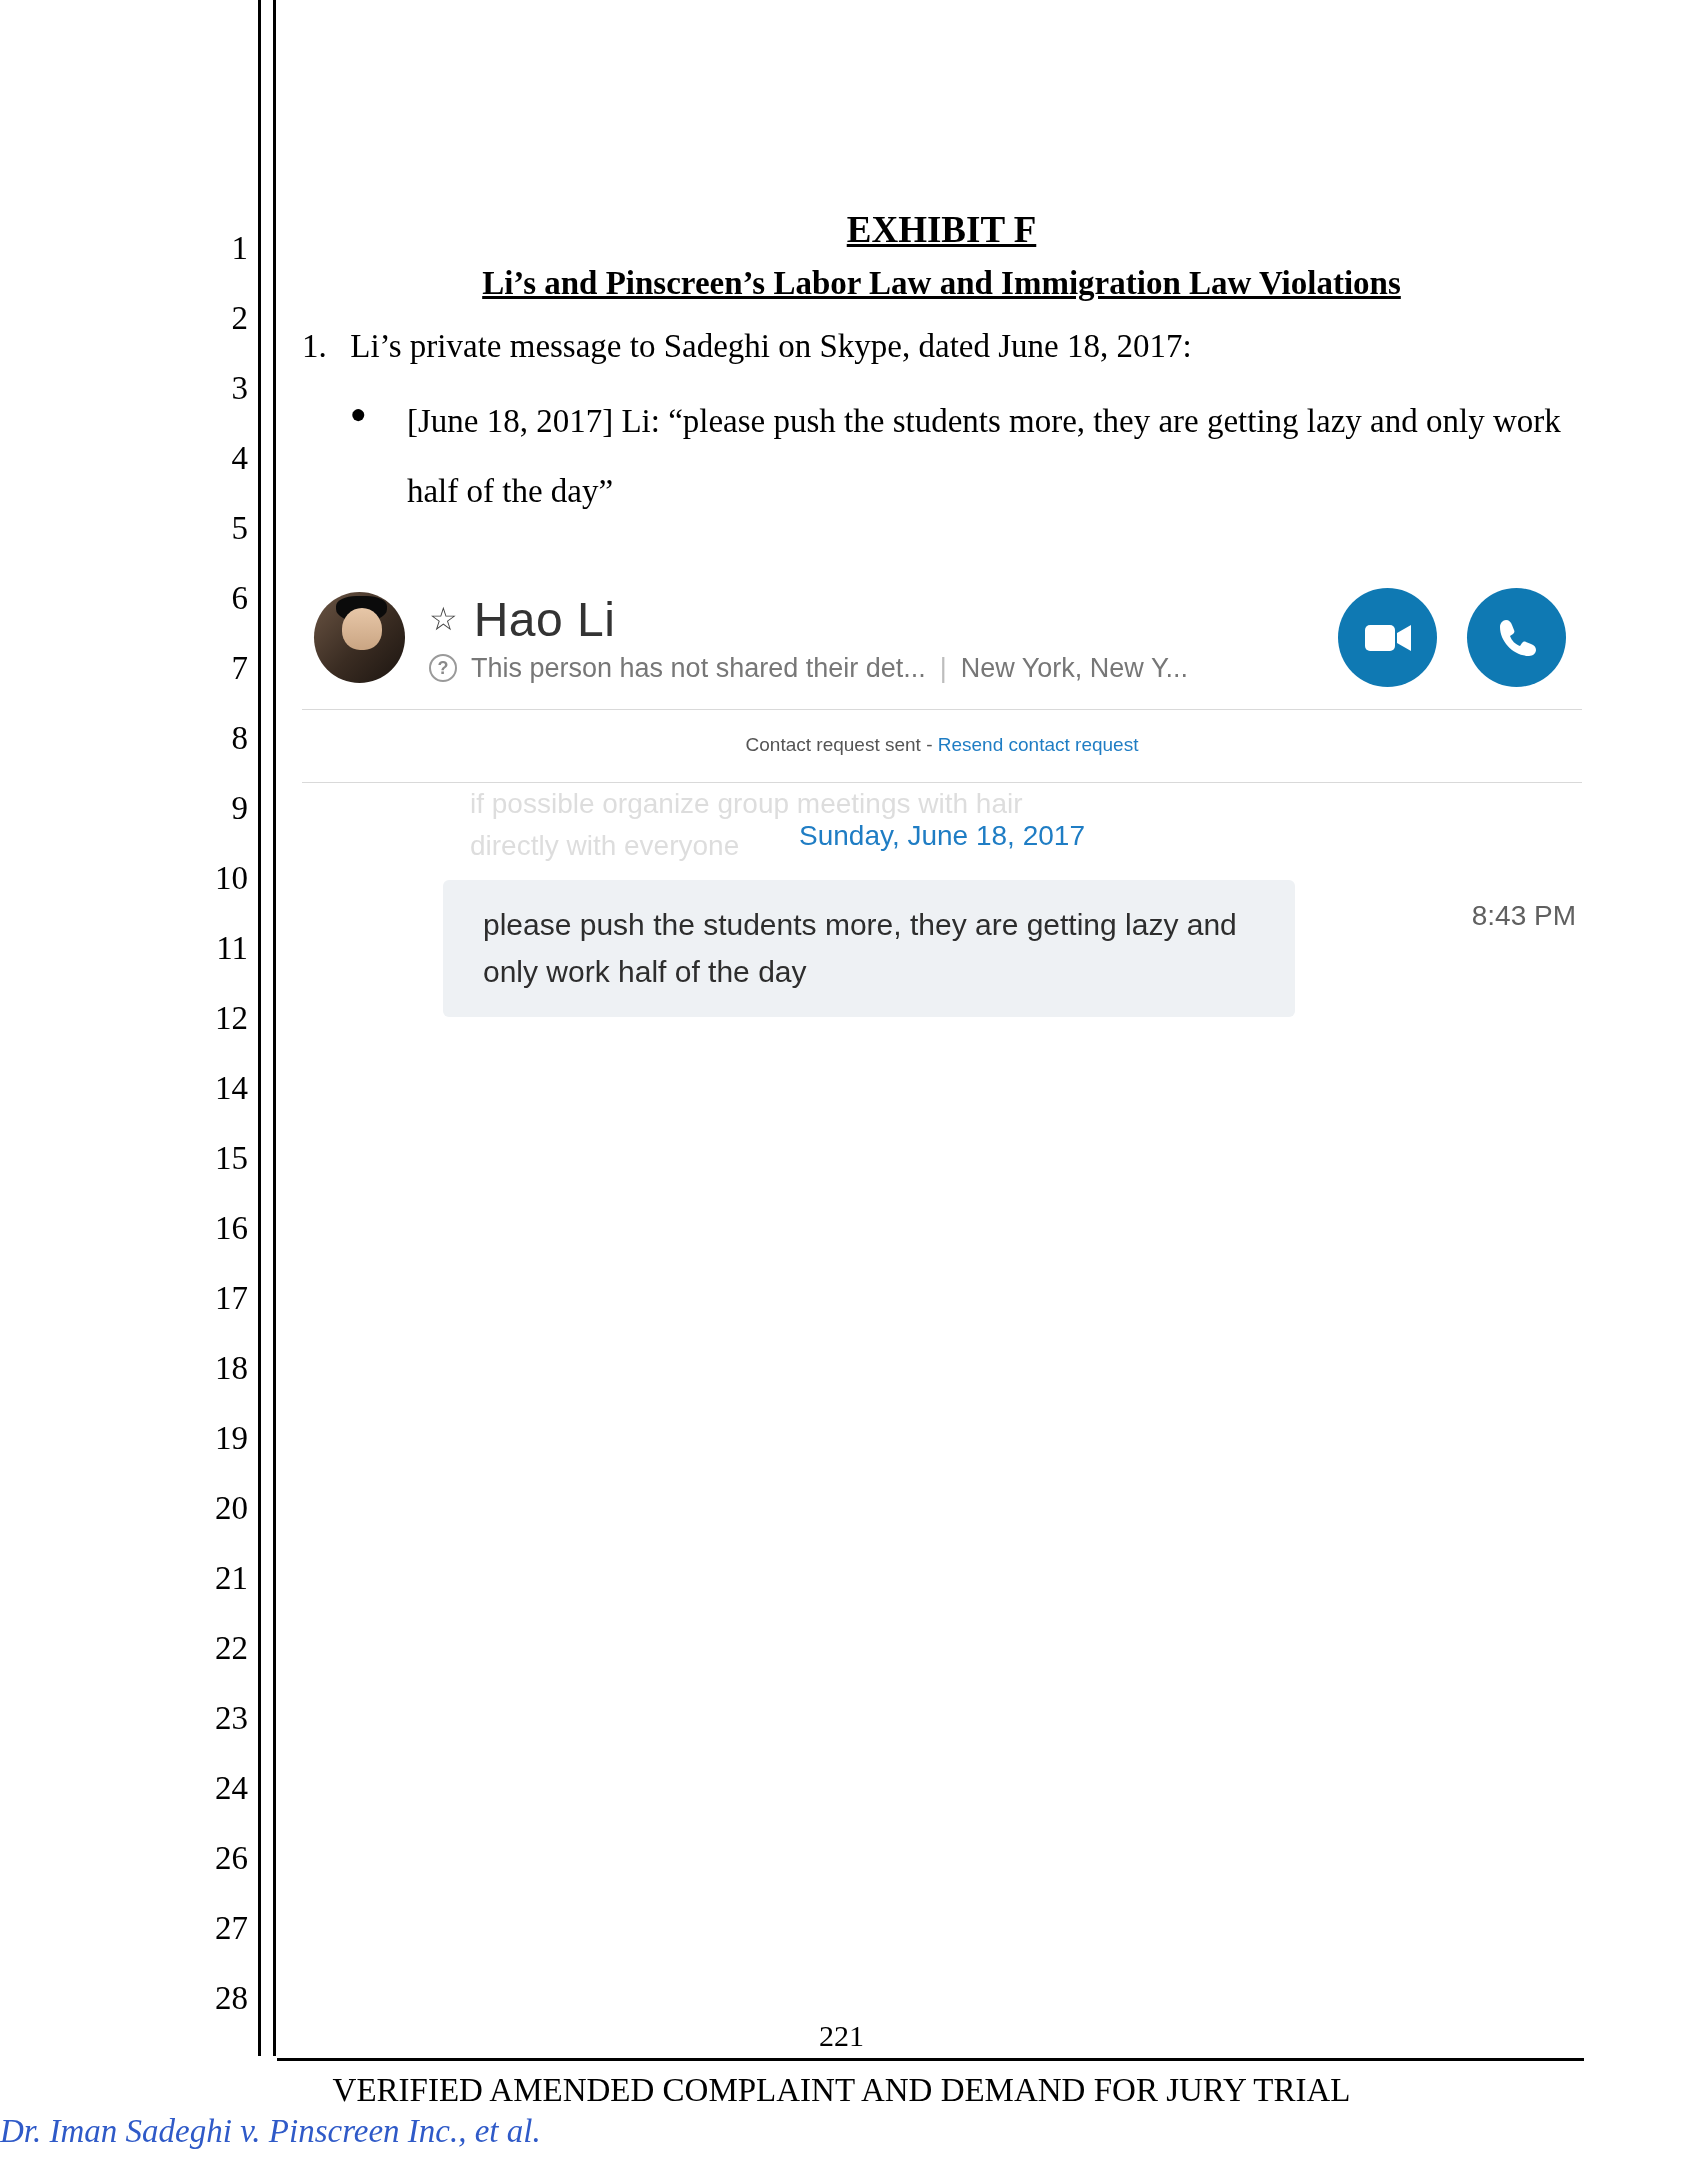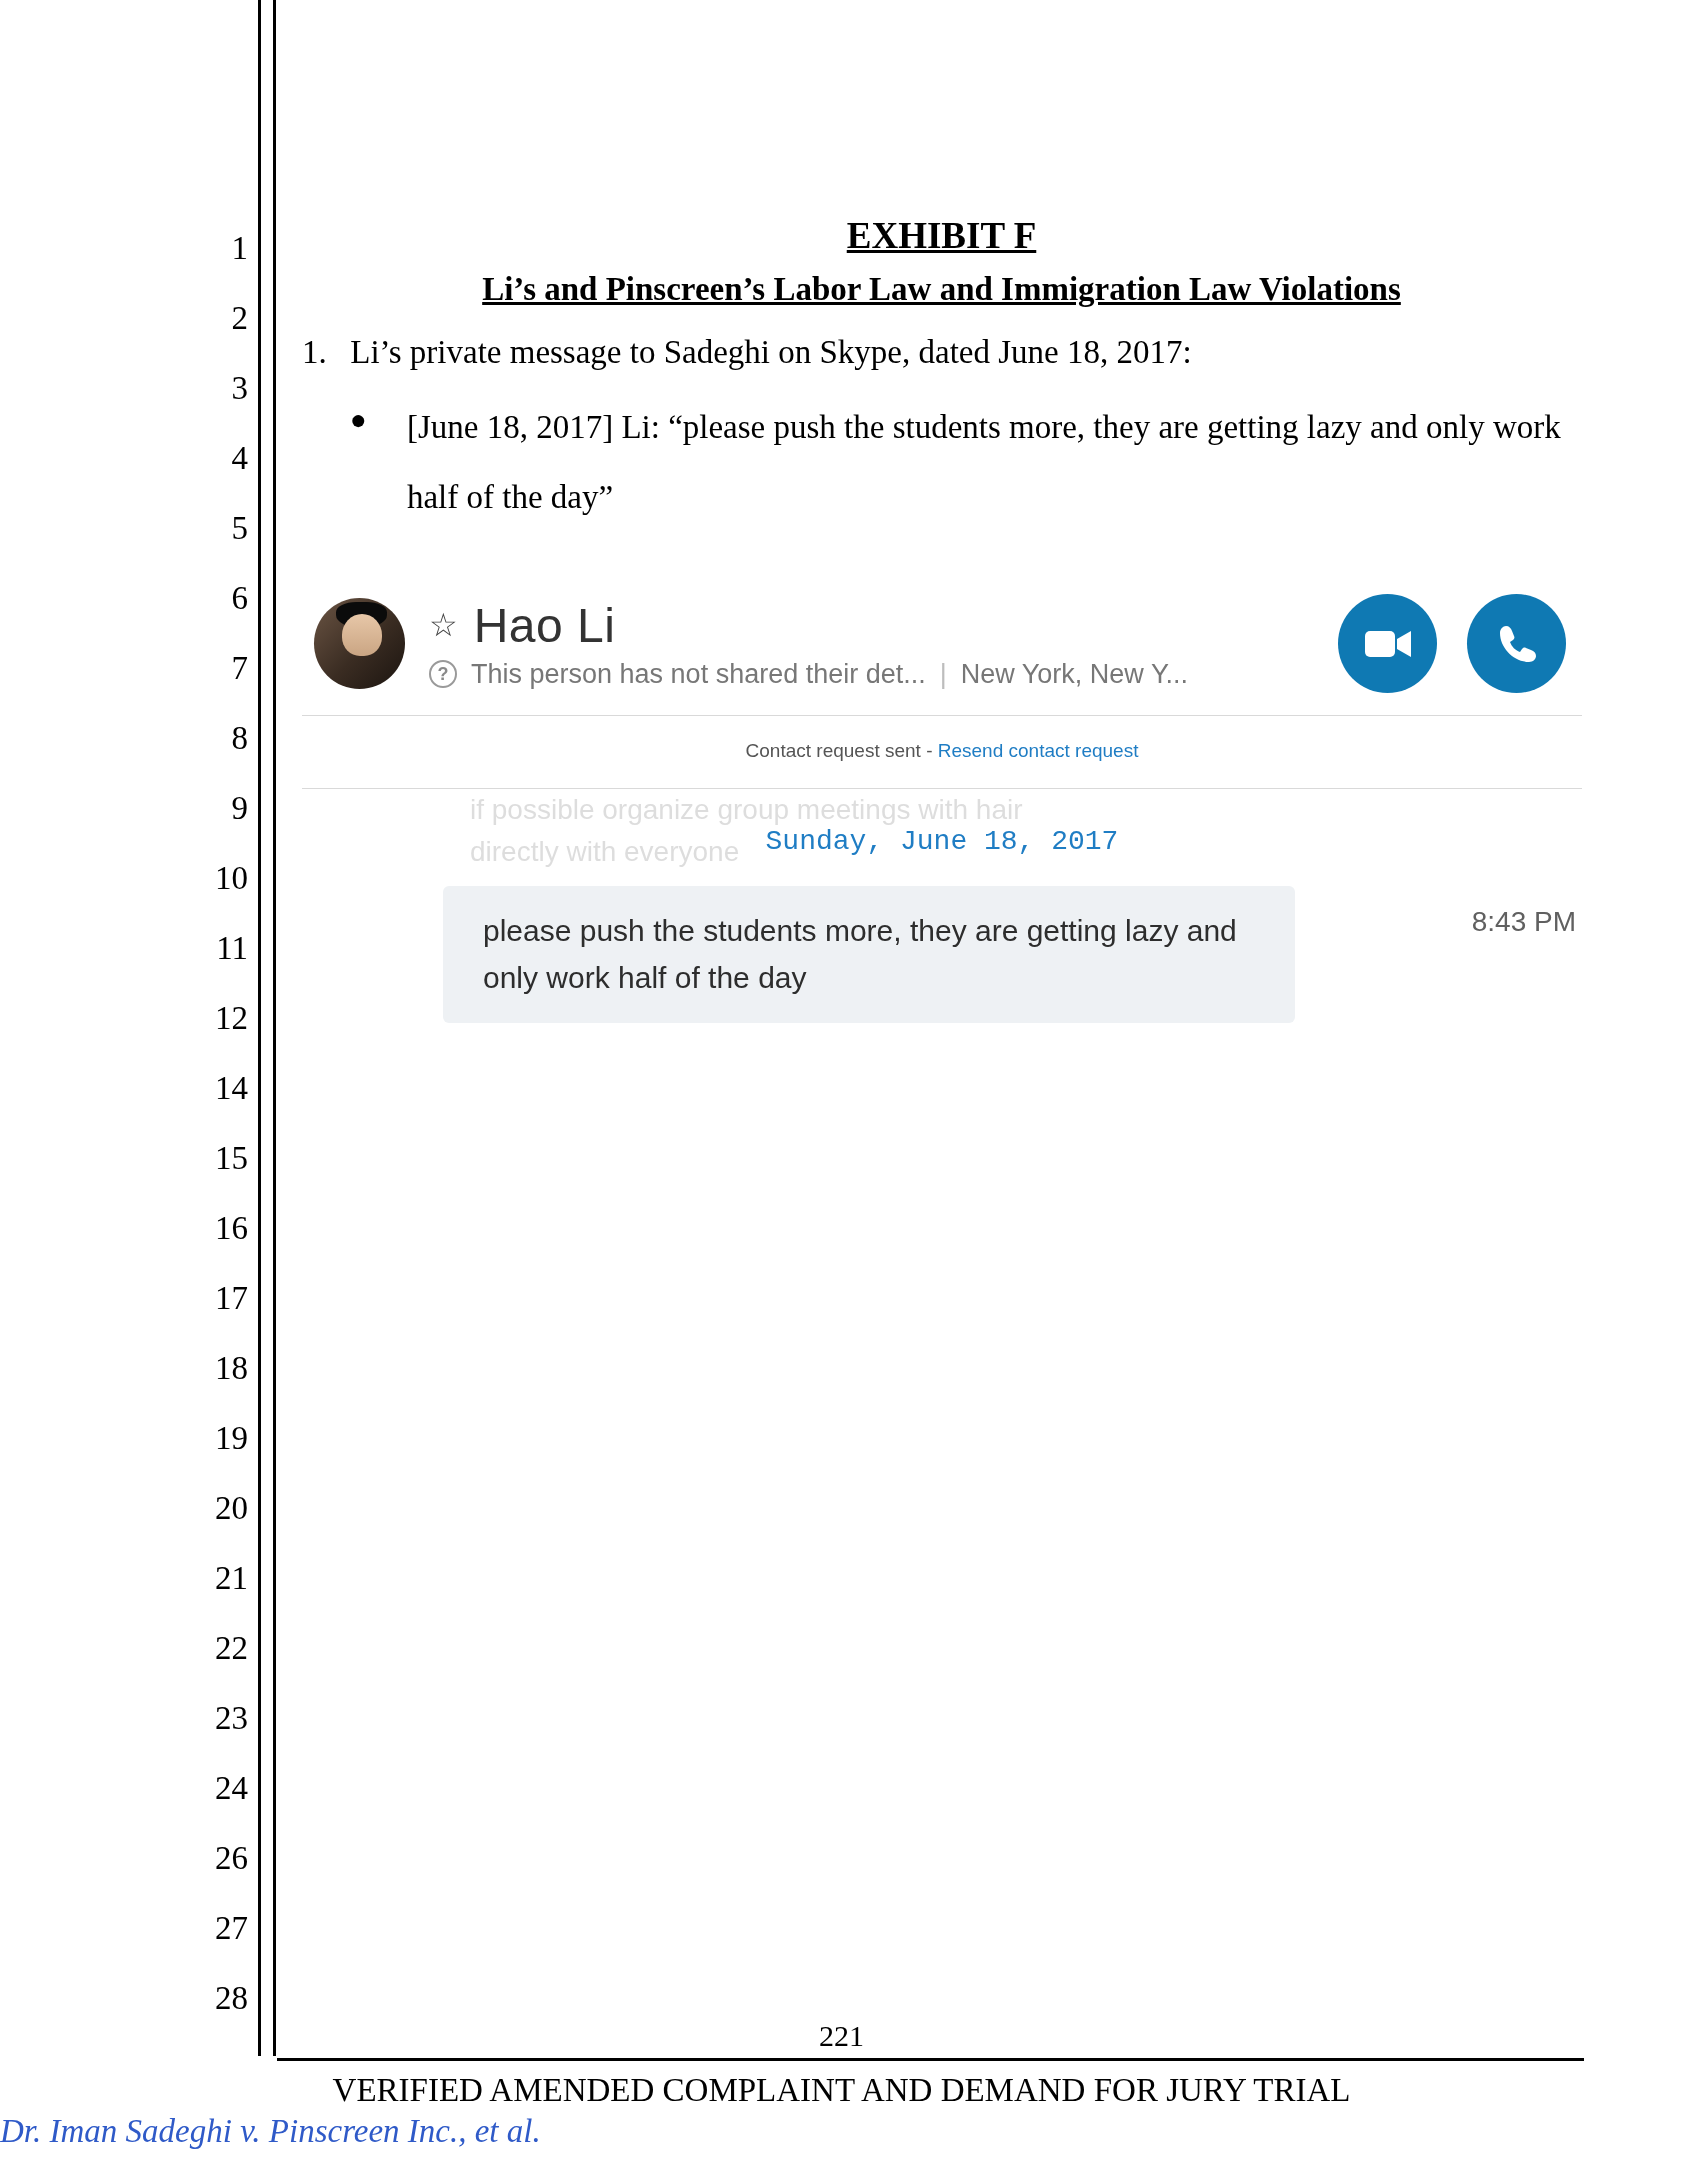--- a/index.html
+++ b/index.html
@@ -34,21 +34,20 @@
   .lnums div { height: 70px; line-height: 70px; }
 
   
   .content {
     position: absolute;
     left: 302px;
     right: 102px;
     top: 208px;
     font-size: 33px;
     color: #000;
-    margin-top: 6px;
   }
   .title {
     text-align: center;
     font-weight: 700;
     text-decoration: underline;
     font-size: 37px;
     margin-top: 0;
     margin-bottom: 14px;
   }
   .subtitle {
@@ -166,21 +165,20 @@
     text-align: left;
     padding-left: 168px;
     line-height: 1.5;
   }
   .date-sep {
     position: absolute;
     left: 0; right: 0; top: 32px;
     text-align: center;
     color: #1f7dc4;
     font-size: 28px;
-    font-family: Liberation Mono, monospace;
   }
 
   .msg-row {
     display: flex;
     align-items: flex-start;
     margin-top: 18px;
   }
   .msg-spacer { width: 141px; flex: 0 0 141px; }
   .bubble {
     background: #eef1f4;

